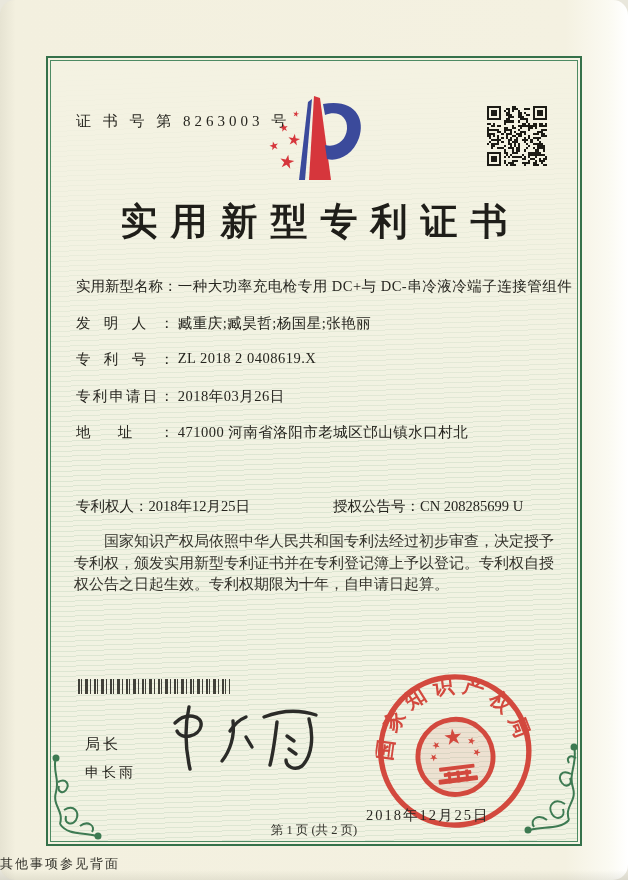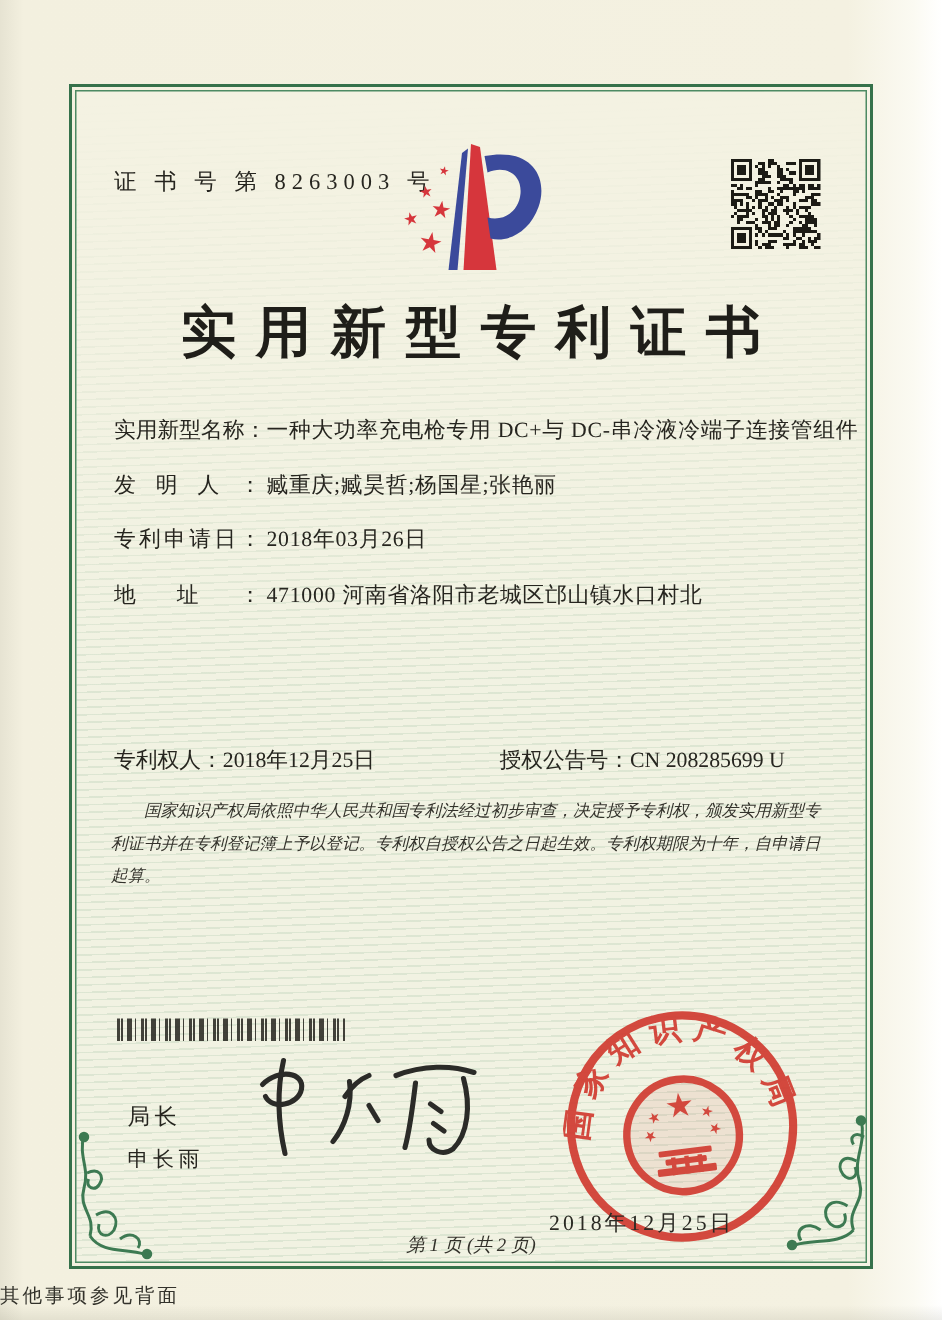--- a/index.html
+++ b/index.html
@@ -7,20 +7,21 @@
     width:628px;height:880px;overflow:hidden;
     font-family:"Liberation Serif","DejaVu Serif",serif;
     background:#e9e7dc;
     position:relative;
   }
   .paper{
     position:absolute;inset:0;
     background:
       linear-gradient(90deg,#e6e3d2 0,#f3f0df 2.5%,#f4f1e1 90%,#fbfaf2 97%,#ffffff 100%),
       #f4f1e1;
+    border-radius: 15px;
   }
   
   .paper::after{
     content:"";position:absolute;left:0;right:0;bottom:0;height:10px;
     background:linear-gradient(180deg,rgba(0,0,0,0),rgba(90,90,70,.10));
   }
   .frame{
     position:absolute;left:46px;top:56px;width:536px;height:790px;
     border:2px solid #35714a;
     box-sizing:border-box;
@@ -43,35 +44,34 @@
   .f-row{height:36.6px;white-space:nowrap;}
   .f-label{
     display:inline-block;width:98px;text-align:justify;text-align-last:justify;
     vertical-align:top;
   }
   .f-value{letter-spacing:.5px;}
   .grant-row{left:76px;top:497px;width:478px;font-size:14.5px;color:#26251f;white-space:nowrap;}
   .grant-right{position:absolute;left:257px;top:0;}
   .paras{
     left:74px;top:531px;width:482px;
-    font-size:11px;line-height:21.5px;color:#33322b;
-    font-style:italic;
+    font-size:15px;line-height:21.5px;color:#33322b;
   }
   .paras p{margin:0;text-indent:2em;}
   .barcode{
     left:78px;top:679px;width:152px;height:15px;opacity:.85;
     background:
       repeating-linear-gradient(90deg,#23221c 0 2px,transparent 2px 3px,#23221c 3px 4px,transparent 4px 7px,#23221c 7px 10px,transparent 10px 12px,#23221c 12px 13px,transparent 13px 16px);
   }
   .sig-title{left:85px;top:735px;font-size:15px;letter-spacing:3px;color:#26251f;font-family:"Liberation Sans","DejaVu Sans",sans-serif;}
   .sig-name{left:85px;top:764px;font-size:14px;letter-spacing:3px;color:#26251f;font-family:"Liberation Sans","DejaVu Sans",sans-serif;}
   .sig-script{left:158px;top:693px;}
   .seal{left:376px;top:672px;transform:rotate(-7deg);}
   .seal-date{left:366px;top:806px;font-size:14.5px;letter-spacing:2px;color:#2b2a24;}
-  .page-info{left:0;right:0;top:822px;text-align:center;font-size:12.5px;color:#33322b;font-style:italic;}
+  .page-info{left:0;right:0;top:822px;text-align:center;font-size:12.5px;color:#33322b;}
   .other-note{left:0;right:0;top:855px;text-align:left;font-size:13px;letter-spacing:2px;color:#33322b;}
   .qr{left:487px;top:106px;}
   .logo{left:260px;top:88px;}
   .orn-bl{left:50px;top:752px;}
   .orn-br{left:508px;top:742px;transform:scaleX(-1);}
 </style>
 </head>
 <body>
 
 <div class="paper">
@@ -417,20 +417,24 @@
   <div class="abs fields">
     <div class="f-row">
       <span class="f-label">实用新型名称：</span>
       <span class="f-value">一种大功率充电枪专用 DC+与 DC-串冷液冷端子连接管组件</span>
     </div>
     <div class="f-row">
       <span class="f-label">发明人：</span>
       <span class="f-value">臧重庆;臧昊哲;杨国星;张艳丽</span>
     </div>
     <div class="f-row">
+      <span class="f-label">专利号：</span>
+      <span class="f-value">ZL 2018 2 0408619.X</span>
+    </div>
+    <div class="f-row">
       <span class="f-label">专利申请日：</span>
       <span class="f-value">2018年03月26日</span>
     </div>
     <div class="f-row">
       <span class="f-label">地址：</span>
       <span class="f-value">471000 河南省洛阳市老城区邙山镇水口村北</span>
     </div>
   </div>
 
   <div class="abs grant-row">

